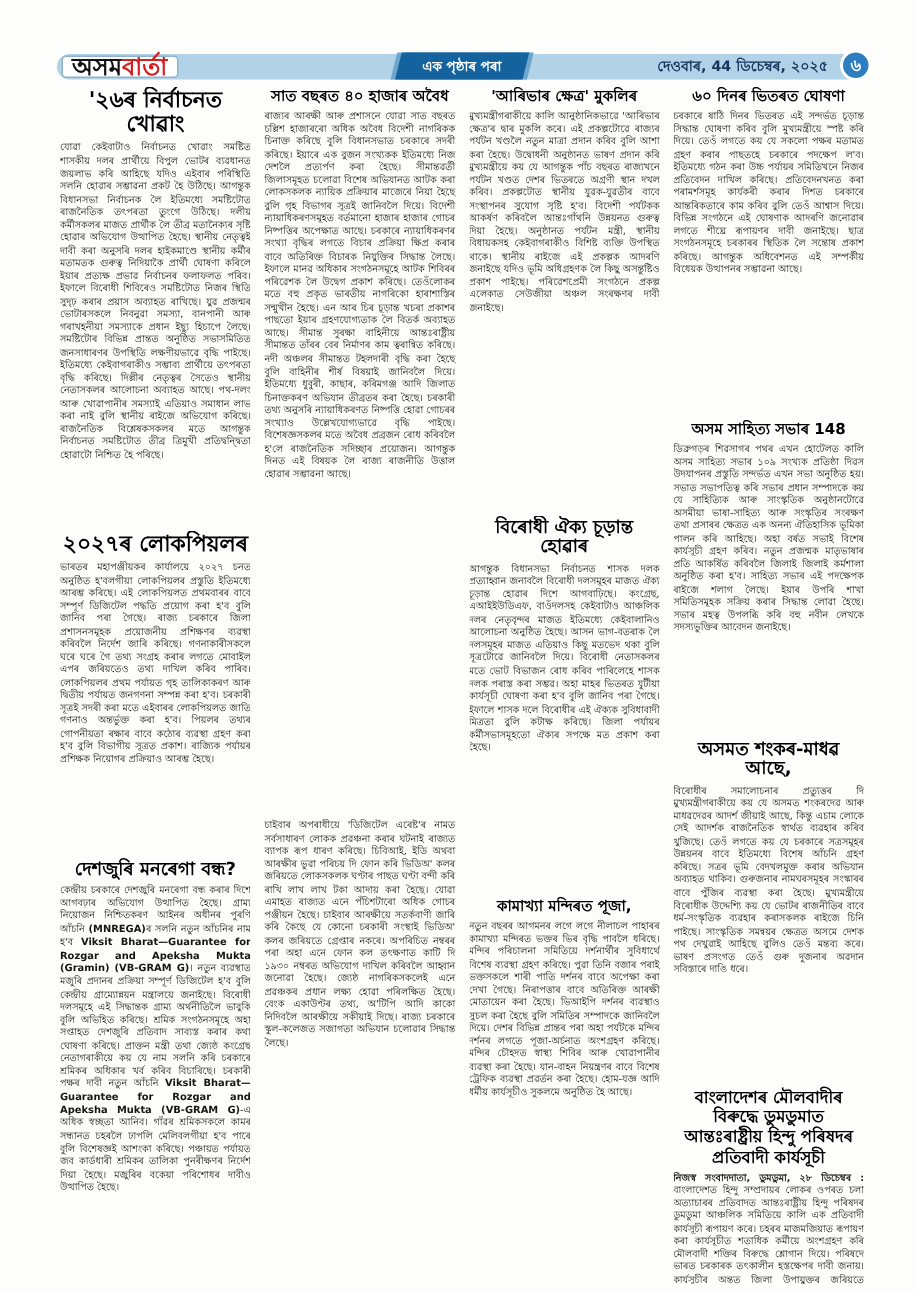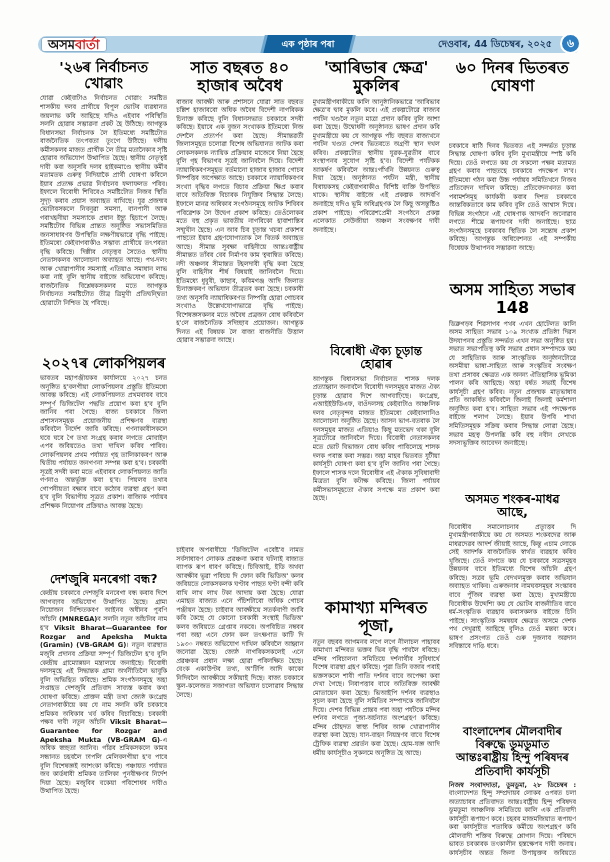--- a/index.html
+++ b/index.html
@@ -11,21 +11,21 @@
   }
   
   .masthead { position: absolute; top: 36px; left: 38px; right: 32px; height: 18px; }
   .mast-bar {
     position: relative; display: flex; align-items: center;
     height: 17px; background: #b2d2e8; border-radius: 9px 4px 4px 9px;
   }
   .logo {
     background: #ffffff; border: 1px solid #8fb3cc; border-radius: 3px;
     margin-left: 3px; padding: 0 6px; height: 15px; line-height: 13px;
-    font-size: 13px; font-weight: bold; color: #111; white-space: nowrap;
+    font-size: 16px; font-weight: bold; color: #111; white-space: nowrap;
   }
   .logo .logo-red { color: #d42020; }
   .flag {
     position: absolute; left: 50%; transform: translateX(-50%) skewX(-14deg);
     background: #15639e; height: 18px; top: -1px; padding: 0 16px;
     display: flex; align-items: center; box-shadow: -3px 0 0 #6ea6cd, 3px 0 0 #6ea6cd;
   }
   .flag-label {
     transform: skewX(14deg); color: #fff; font-size: 9px; font-weight: bold; white-space: nowrap;
   }
@@ -40,37 +40,37 @@
   }
   
   .content {
     position: absolute; top: 58px; left: 40px; right: 34px; bottom: 6px;
     display: flex; gap: 9px;
   }
   .col { flex: 1 1 0; min-width: 0; display: flex; flex-direction: column; }
   .story { overflow: hidden; display: flex; flex-direction: column; }
   .headline {
     font-weight: bold; text-align: center; color: #000;
-    line-height: 1.12; margin: 1px 0 3px; font-size: 16px;
+    line-height: 1.12; margin: 1px 0 3px; font-size: 10px;
   }
   .hl-lg { font-size: 14.5px; }
   .hl-sm { font-size: 12px; }
   .hl-xs { font-size: 11px; line-height: 1.2; }
   .body {
     flex: 1 1 auto; overflow: hidden;
     font-size: 6.4px; line-height: 1.33; text-align: justify; color: #161616;
     word-break: break-word;
   }
   .body .en { font-weight: bold; font-size: 6.6px; }
   .body .dateline { font-weight: bold; }
   
   .s-a { height: 296px; } .s-b { height: 218px; } .s-c { flex: 1; }
   .s-d { height: 488px; } .s-e { flex: 1; }
   .s-f { height: 286px; } .s-g { height: 254px; } .s-h { flex: 1; }
-  .s-i { height: 222px; gap: 44px; } .s-j { height: 212px; } .s-k { height: 232px; justify-content: space-between; } .s-l { flex: 1; }
+  .s-i { height: 222px; } .s-j { height: 212px; } .s-k { height: 232px; justify-content: space-between; } .s-l { flex: 1; }
 </style>
 </head>
 <body>
 
 <div class="page">
 
   <div class="masthead">
     <div class="mast-bar">
       <div class="logo"><span>অসম</span><span class="logo-red">বাৰ্তা</span></div>
       <div class="flag">

